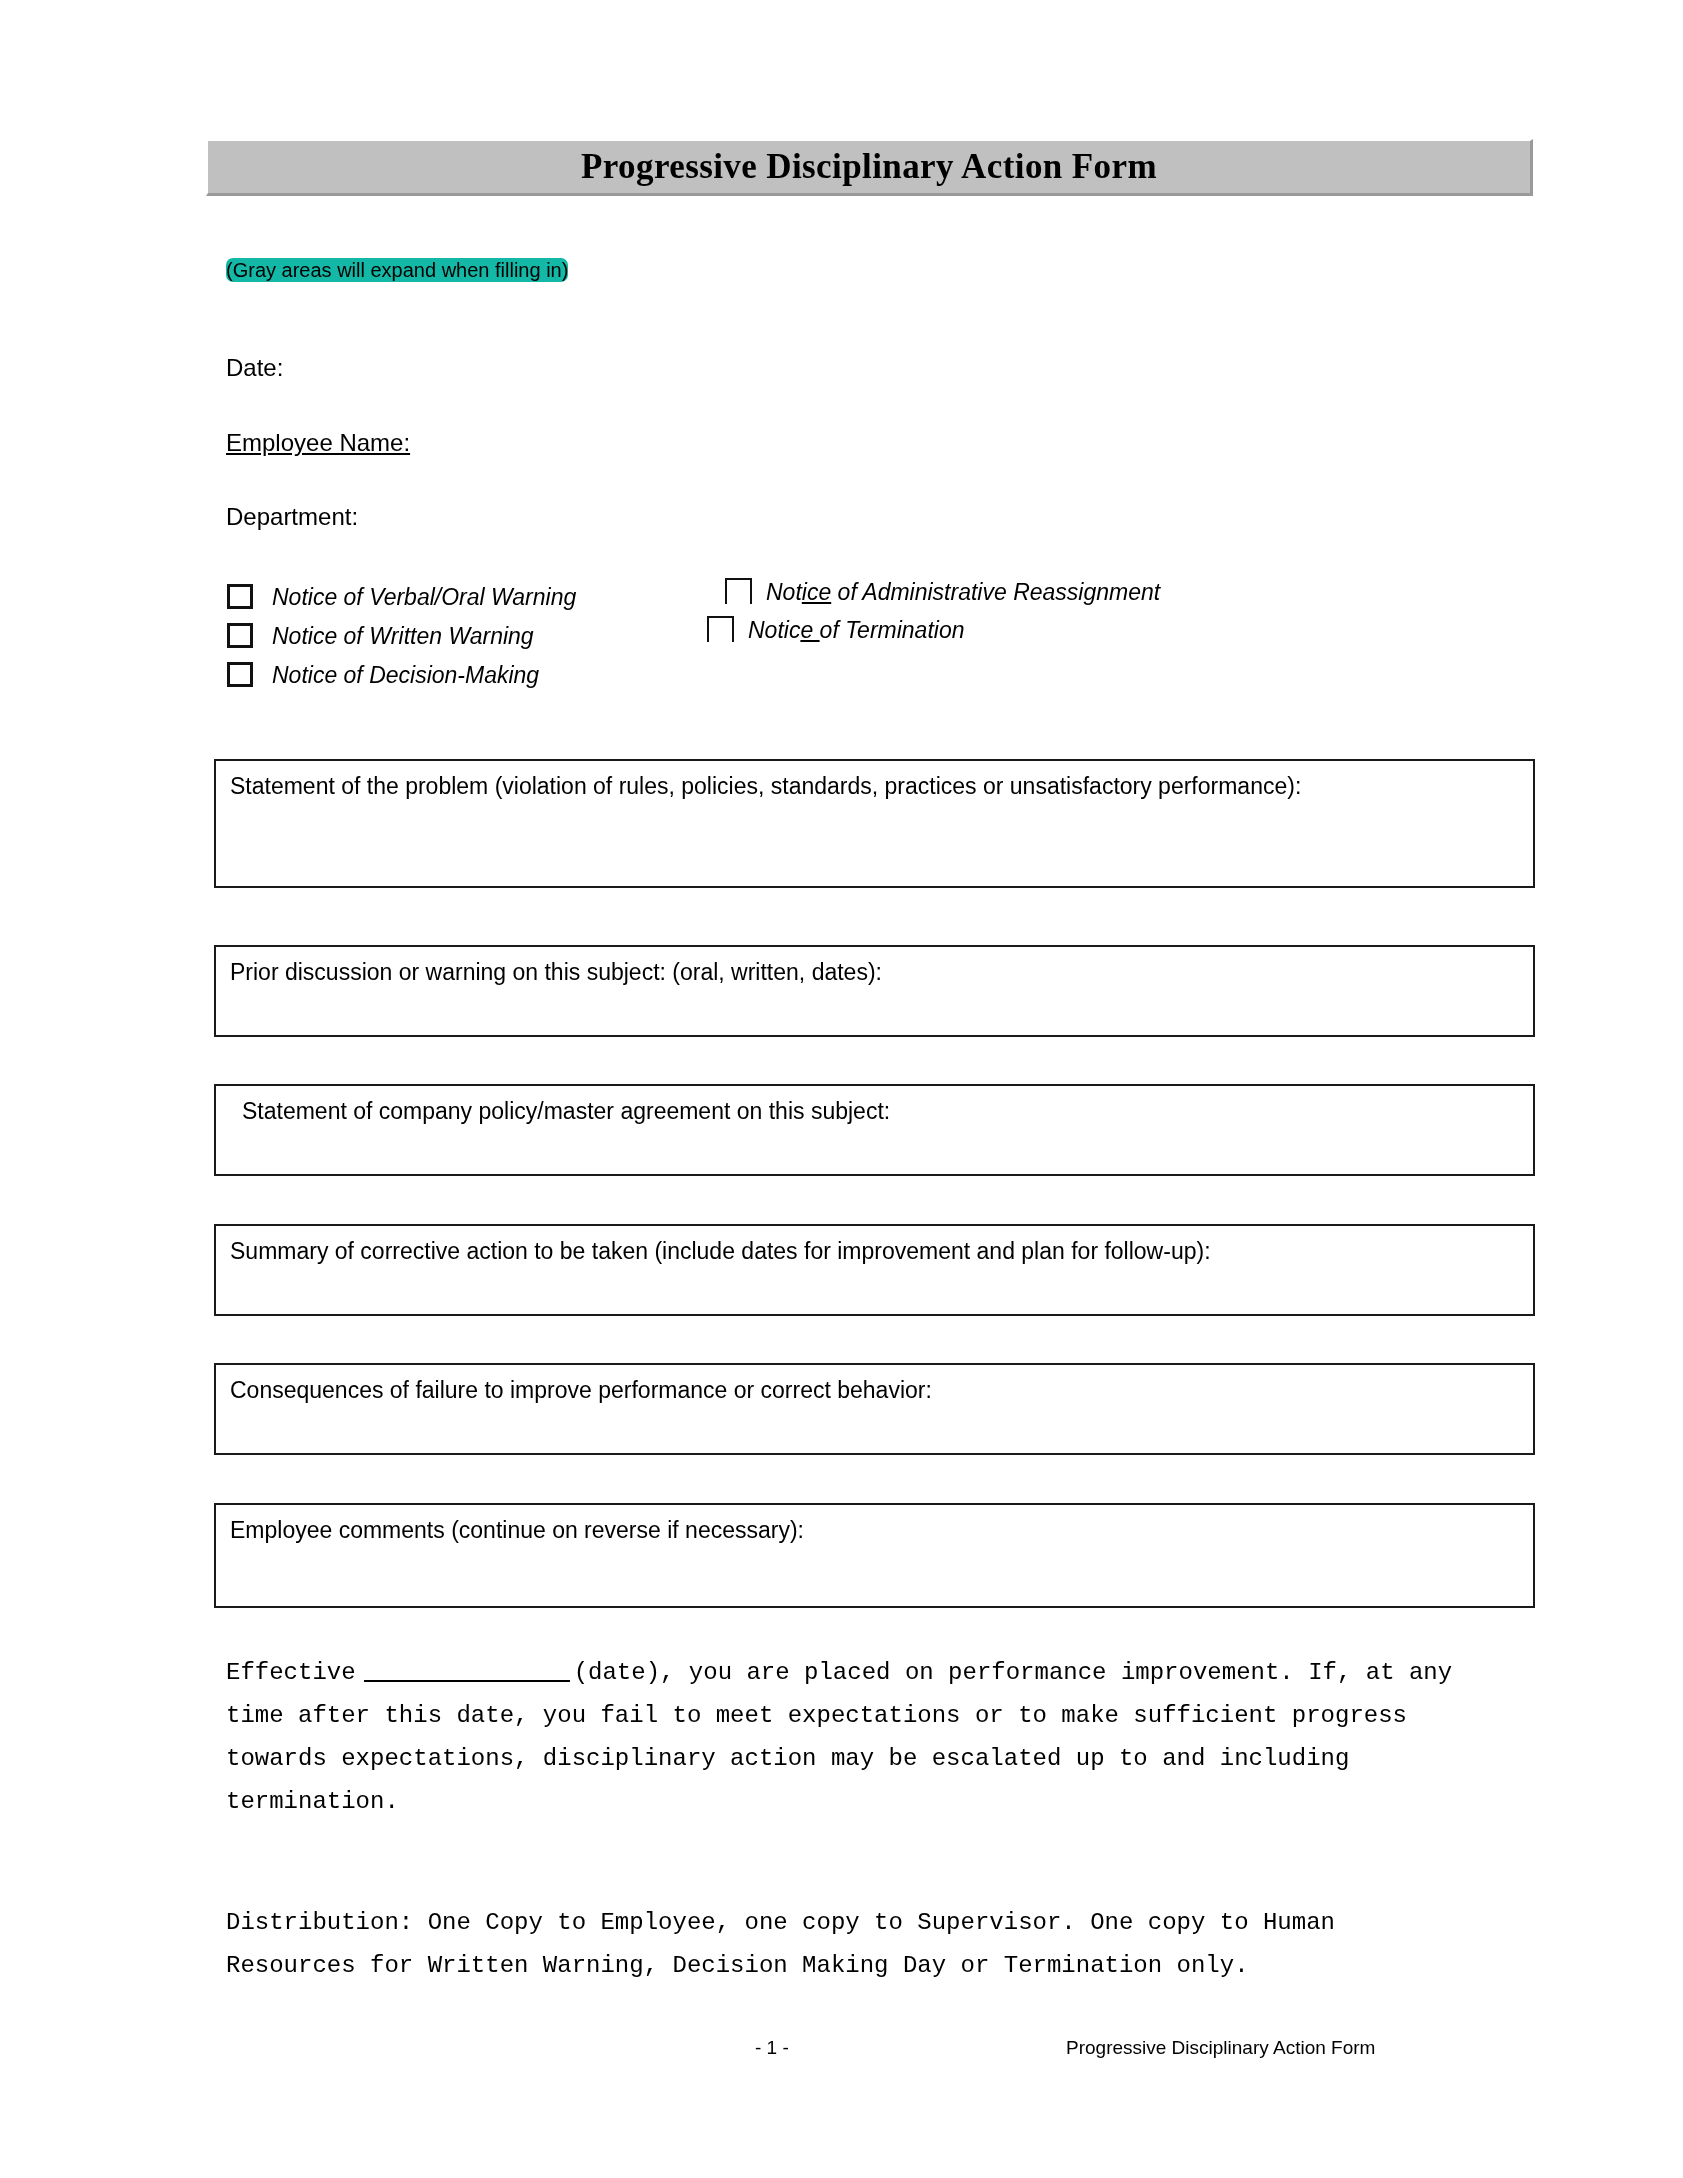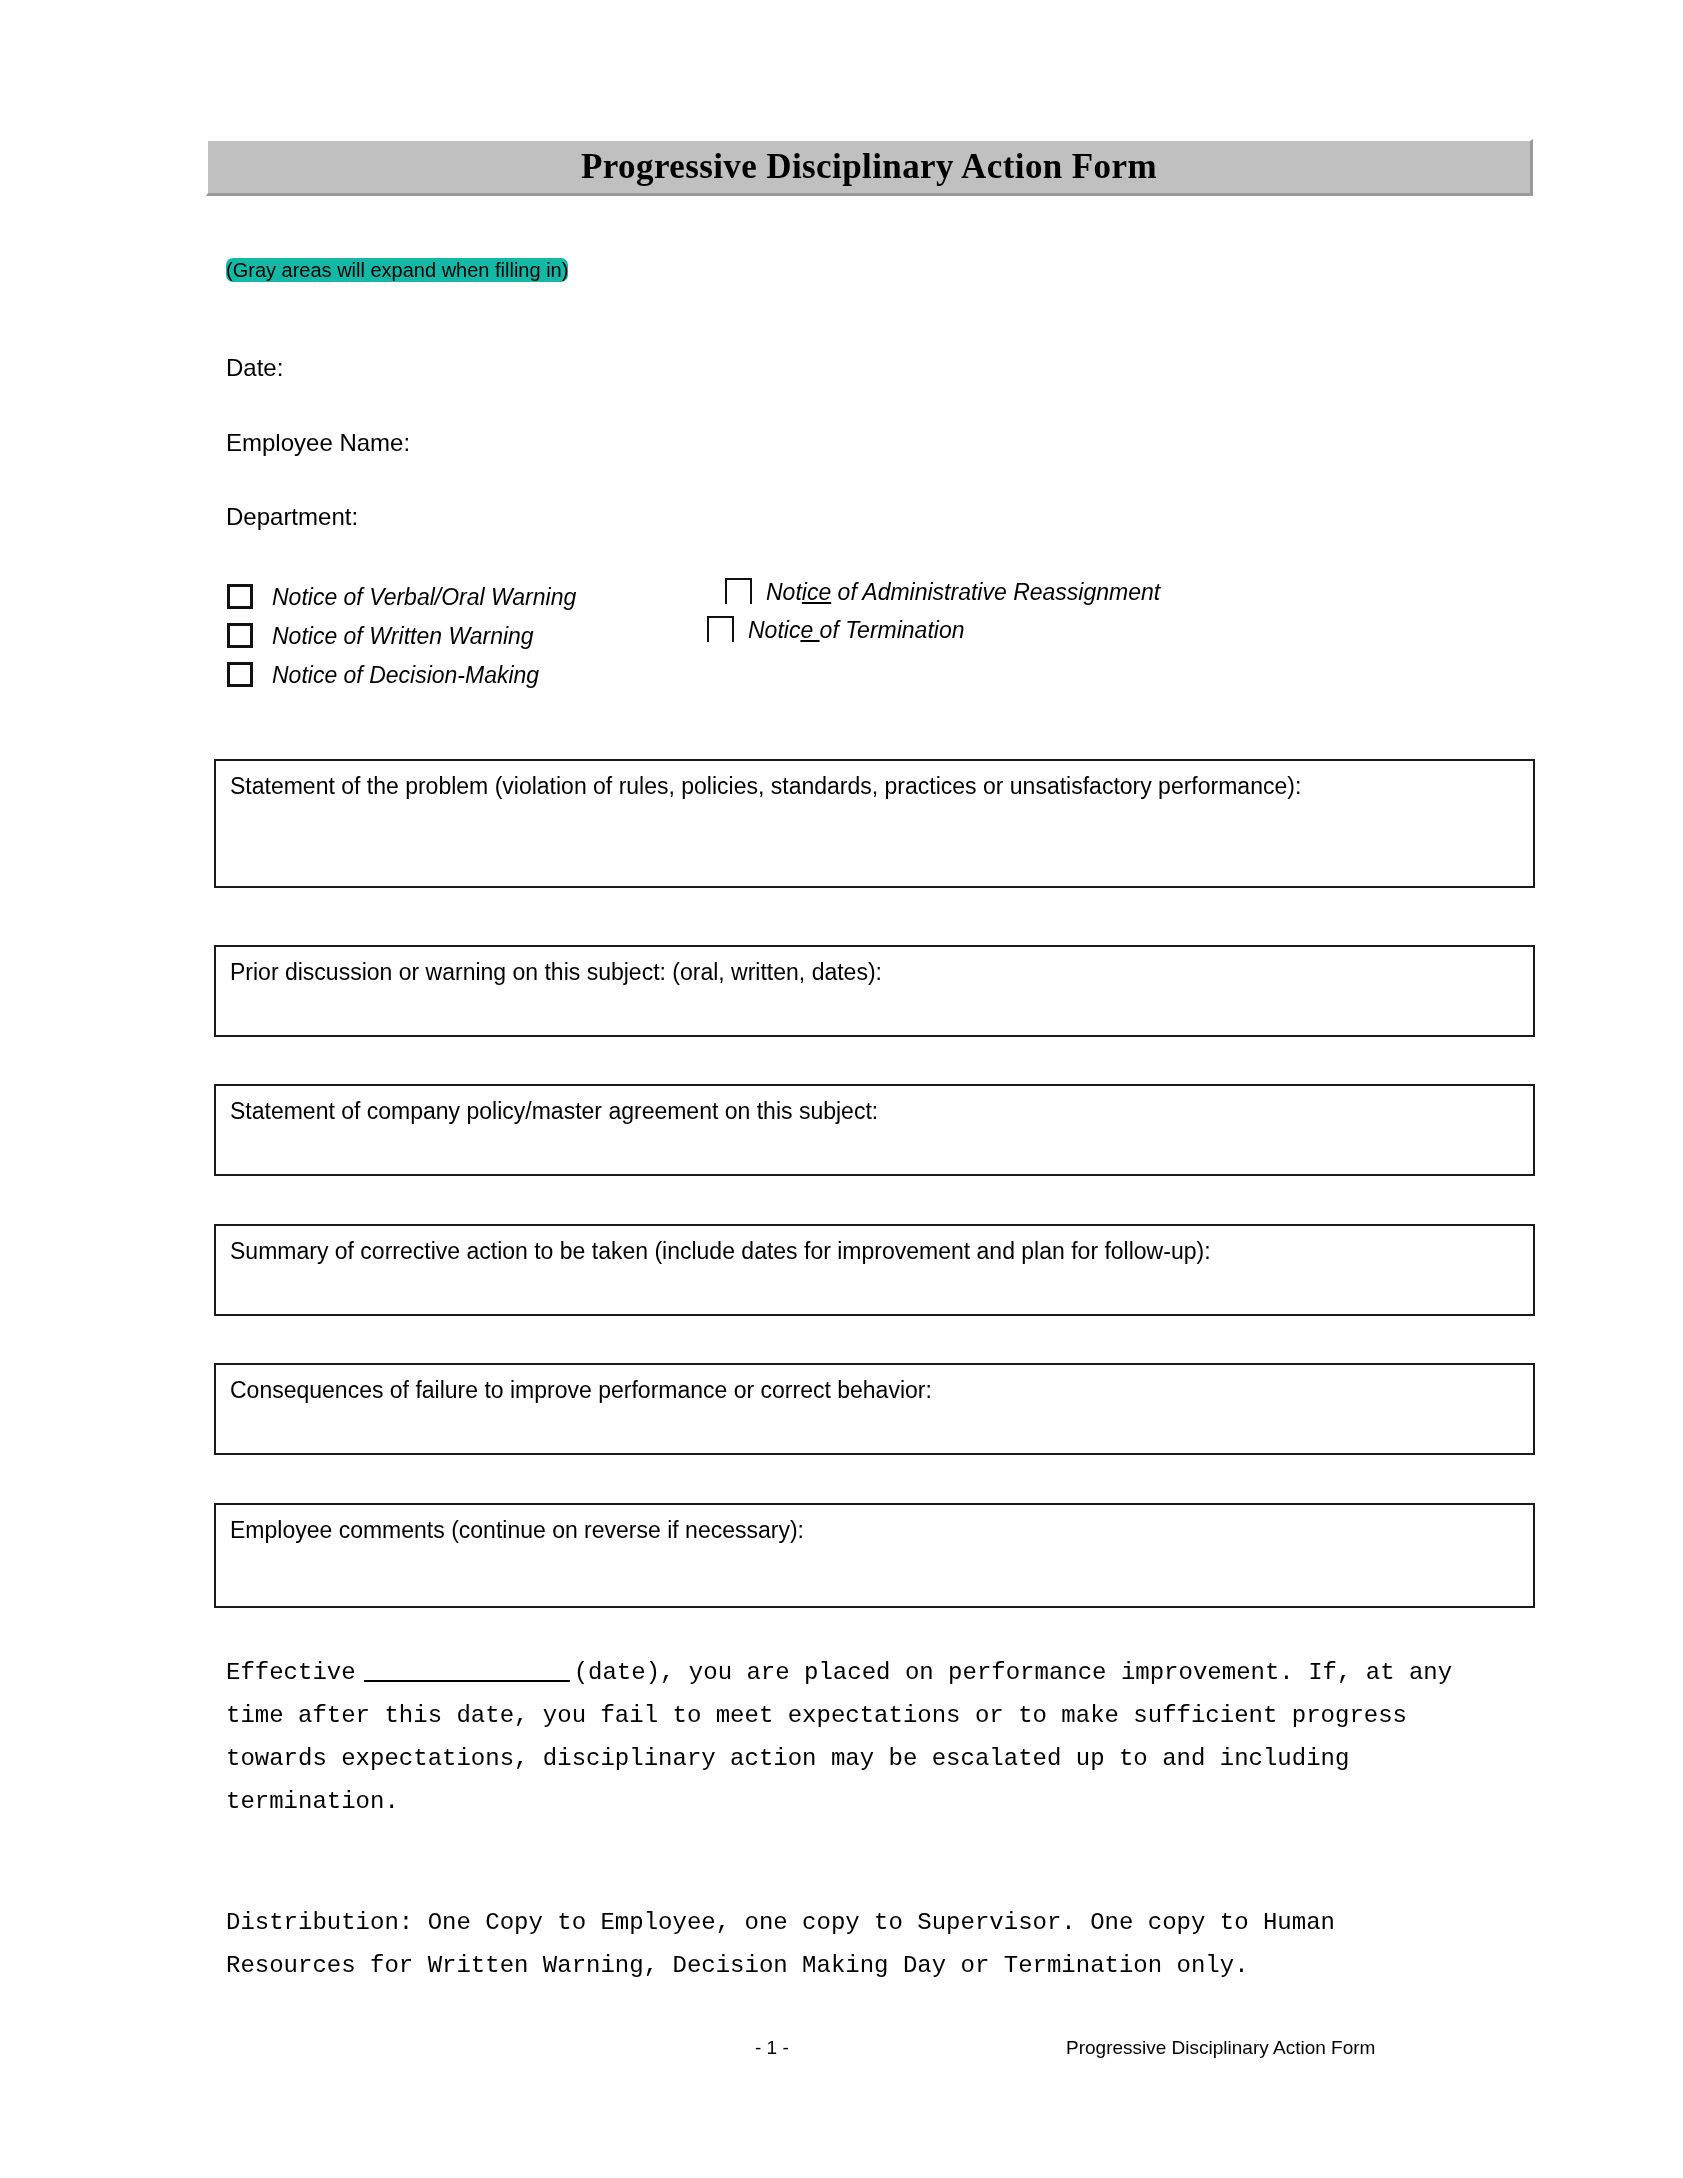--- a/index.html
+++ b/index.html
@@ -72,21 +72,21 @@
   .instr2 .hl { background: #14b8a6; padding: 1px 0; border-radius: 7px; }
 
   
   .field-label {
     position: absolute;
     left: 194px;
     font-size: 24px;
     white-space: nowrap;
   }
   .field-date  { top: 354px; }
-  .field-name  { top: 429px; }
+  .field-name  { top: 429px; text-decoration: underline; }
   .field-dept  { top: 503px; }
 
   
   .cb-col-left  { position: absolute; left: 195px; top: 581px; }
   .cb-col-right { position: absolute; left: 693px; top: 576px; }
 
   .cb-row {
     display: flex;
     align-items: flex-start;
     height: 39px;
@@ -136,21 +136,21 @@
   }
   .ans-label {
     font-size: 23px;
     padding: 10px 0 0 14px;
     white-space: nowrap;
     line-height: 30px;
   }
 
   .box-problem      { top: 759px;  height: 129px; }
   .box-prior        { top: 945px;  height: 92px;  }
-  .box-policy       { top: 1084px; height: 92px;  }
+  .box-policy       { top: 1084px; height: 92px; padding-left: 12px;  }
   .box-summary      { top: 1224px; height: 92px;  }
   .box-consequences { top: 1363px; height: 92px;  }
   .box-comments     { top: 1503px; height: 105px;  }
 
   
   .para {
     position: absolute;
     left: 194px;
     width: 1269px;
     font-size: 24px;

